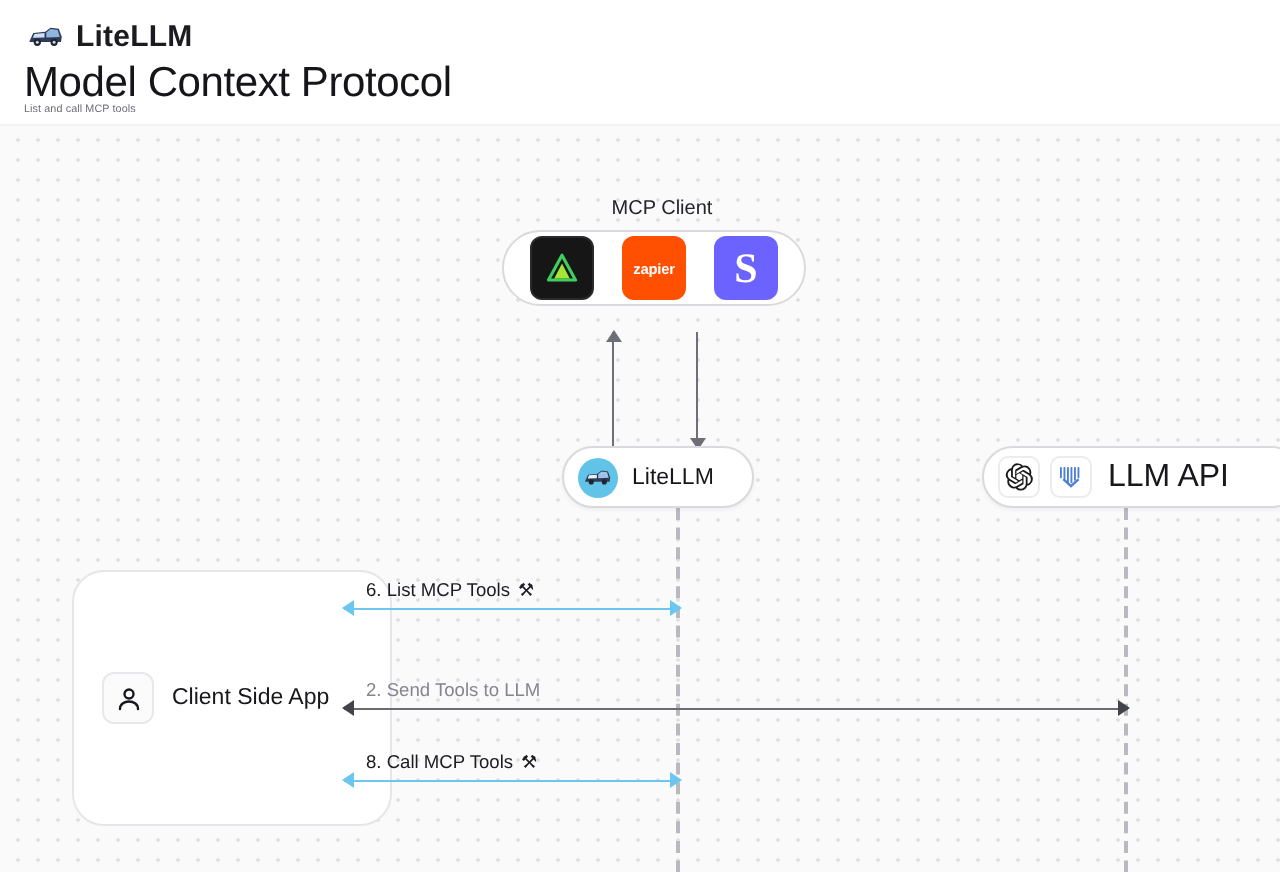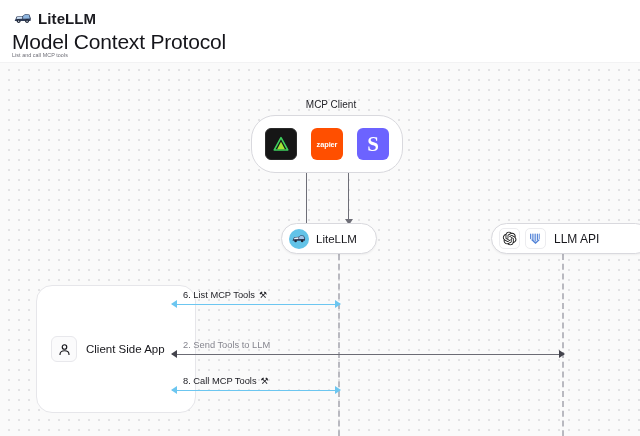--- a/index.html
+++ b/index.html
@@ -76,21 +76,21 @@
     position: absolute;
     left: 253px; top: 36px;
     width: 156px;
     text-align: center;
     font-size: 10px;
     color: #24242a;
     font-weight: 400;
   }
   .mcp-card {
     left: 251px; top: 52px;
-    width: 152px; height: 58px;
+    width: 152px; height: 38px;
     border-radius: 24px;
     justify-content: center;
     gap: 14px;
   }
   .tool-icon {
     width: 32px; height: 32px;
     border-radius: 6px;
     display: flex; align-items: center; justify-content: center;
     overflow: hidden;
     flex: none;
@@ -133,21 +133,21 @@
     box-shadow: 0 1px 2px rgba(16,16,20,.05);
   }
   .api-icon {
     width: 21px; height: 21px;
     border-radius: 5px;
     background: #ffffff;
     border: 1px solid #ececef;
     display: flex; align-items: center; justify-content: center;
     flex: none;
   }
-  .llmapi-text { font-size: 12px; color: #17171c; margin-left: 3px; }
+  .llmapi-text { font-size: 16px; color: #17171c; margin-left: 3px; }
 
   
   .client-node {
     left: 36px; top: 222px;
     width: 160px; height: 128px;
     border-radius: 16px;
     justify-content: flex-start;
     padding-left: 14px;
     gap: 9px;
     background: #ffffff;

